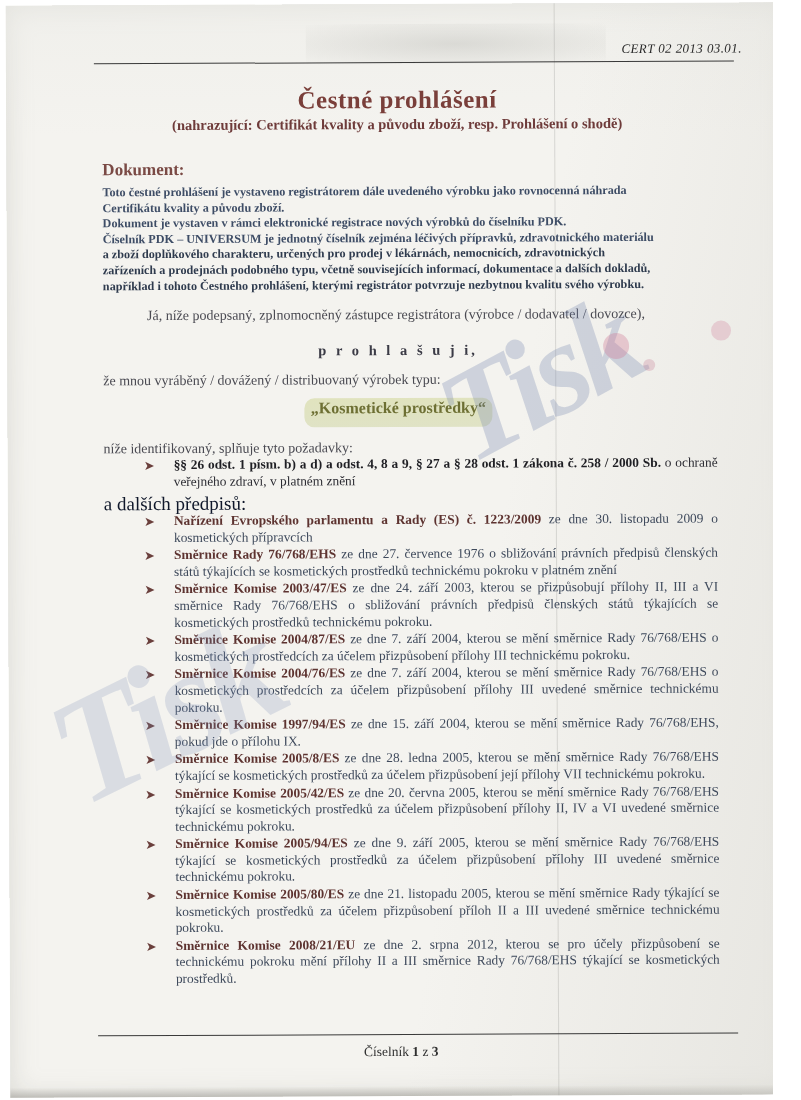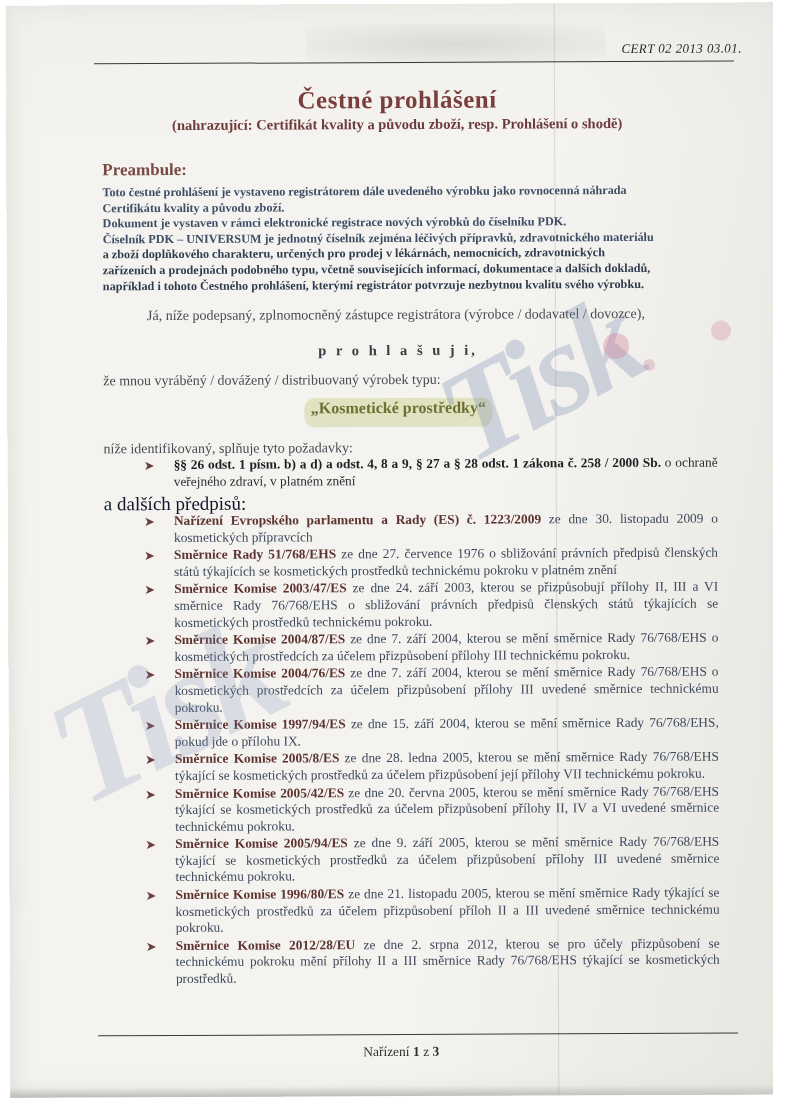--- a/index.html
+++ b/index.html
@@ -303,21 +303,21 @@
 
     <div class="smudge"></div>
     <div class="fold"></div>
 
     <div class="hdr-code">CERT 02 2013 03.01.</div>
     <div class="rule-top"></div>
 
     <div class="title">Čestné prohlášení</div>
     <div class="subtitle">(nahrazující: Certifikát kvality a původu zboží, resp. Prohlášení o shodě)</div>
 
-    <div class="preambule-h">Preambule:</div>
+    <div class="preambule-h">Dokument:</div>
     <div class="preambule-body">
       <p>Toto čestné prohlášení je vystaveno registrátorem dále uvedeného výrobku jako rovnocenná náhrada</p>
       <p>Certifikátu kvality a původu zboží.</p>
       <p>Dokument je vystaven v rámci elektronické registrace nových výrobků do číselníku PDK.</p>
       <p>Číselník PDK – UNIVERSUM je jednotný číselník zejména léčivých přípravků, zdravotnického materiálu</p>
       <p class="l-dark">a zboží doplňkového charakteru, určených pro prodej v lékárnách, nemocnicích, zdravotnických</p>
       <p class="l-dark">zařízeních a prodejnách podobného typu, včetně souvisejících informací, dokumentace a dalších dokladů,</p>
       <p class="l-dark">například i tohoto Čestného prohlášení, kterými registrátor potvrzuje nezbytnou kvalitu svého výrobku.</p>
     </div>
 
@@ -340,21 +340,21 @@
 
     <div class="list" style="top:508px;">
 
       <div class="li">
         <span class="arrow">➤</span>
         <span class="lead">Nařízení Evropského parlamentu a Rady (ES) č. 1223/2009</span><span class="rest"> ze dne 30. listopadu 2009 o kosmetických přípravcích</span>
       </div>
 
       <div class="li">
         <span class="arrow">➤</span>
-        <span class="lead">Směrnice Rady 51/768/EHS</span><span class="rest"> ze dne 27. července 1976 o sbližování právních předpisů členských států týkajících se kosmetických prostředků technickému pokroku v platném znění</span>
+        <span class="lead">Směrnice Rady 76/768/EHS</span><span class="rest"> ze dne 27. července 1976 o sbližování právních předpisů členských států týkajících se kosmetických prostředků technickému pokroku v platném znění</span>
       </div>
 
       <div class="li">
         <span class="arrow">➤</span>
         <span class="lead">Směrnice Komise 2003/47/ES</span><span class="rest"> ze dne 24. září 2003, kterou se přizpůsobují přílohy II, III a VI směrnice Rady 76/768/EHS o sbližování právních předpisů členských států týkajících se kosmetických prostředků technickému pokroku.</span>
       </div>
 
       <div class="li">
         <span class="arrow">➤</span>
         <span class="lead">Směrnice Komise 2004/87/ES</span><span class="rest"> ze dne 7. září 2004, kterou se mění směrnice Rady 76/768/EHS o kosmetických prostředcích za účelem přizpůsobení přílohy III technickému pokroku.</span>
@@ -380,35 +380,35 @@
         <span class="lead">Směrnice Komise 2005/42/ES</span><span class="rest"> ze dne 20. června 2005, kterou se mění směrnice Rady 76/768/EHS týkající se kosmetických prostředků za účelem přizpůsobení přílohy II, IV a VI uvedené směrnice technickému pokroku.</span>
       </div>
 
       <div class="li">
         <span class="arrow">➤</span>
         <span class="lead">Směrnice Komise 2005/94/ES</span><span class="rest"> ze dne 9. září 2005, kterou se mění směrnice Rady 76/768/EHS týkající se kosmetických prostředků za účelem přizpůsobení přílohy III uvedené směrnice technickému pokroku.</span>
       </div>
 
       <div class="li">
         <span class="arrow">➤</span>
-        <span class="lead">Směrnice Komise 1996/80/ES</span><span class="rest"> ze dne 21. listopadu 2005, kterou se mění směrnice Rady týkající se kosmetických prostředků za účelem přizpůsobení příloh II a III uvedené směrnice technickému pokroku.</span>
-      </div>
-
-      <div class="li">
-        <span class="arrow">➤</span>
-        <span class="lead">Směrnice Komise 2012/28/EU</span><span class="rest"> ze dne 2. srpna 2012, kterou se pro účely přizpůsobení se technickému pokroku mění přílohy II a III směrnice Rady 76/768/EHS týkající se kosmetických prostředků.</span>
+        <span class="lead">Směrnice Komise 2005/80/ES</span><span class="rest"> ze dne 21. listopadu 2005, kterou se mění směrnice Rady týkající se kosmetických prostředků za účelem přizpůsobení příloh II a III uvedené směrnice technickému pokroku.</span>
+      </div>
+
+      <div class="li">
+        <span class="arrow">➤</span>
+        <span class="lead">Směrnice Komise 2008/21/EU</span><span class="rest"> ze dne 2. srpna 2012, kterou se pro účely přizpůsobení se technickému pokroku mění přílohy II a III směrnice Rady 76/768/EHS týkající se kosmetických prostředků.</span>
       </div>
 
     </div>
 
     <div class="wm wm-1">Tisk</div>
     <div class="wm wm-2">Tisk</div>
     <div class="blot blot-a"></div>
     <div class="blot blot-b"></div>
     <div class="blot blot-c"></div>
 
     <div class="rule-bottom"></div>
     <div class="footer">
-      <span>Nařízení </span><b>1</b><span> z </span><b>3</b>
+      <span>Číselník </span><b>1</b><span> z </span><b>3</b>
     </div>
 
   </div>
 </div>
 
 </body></html>

